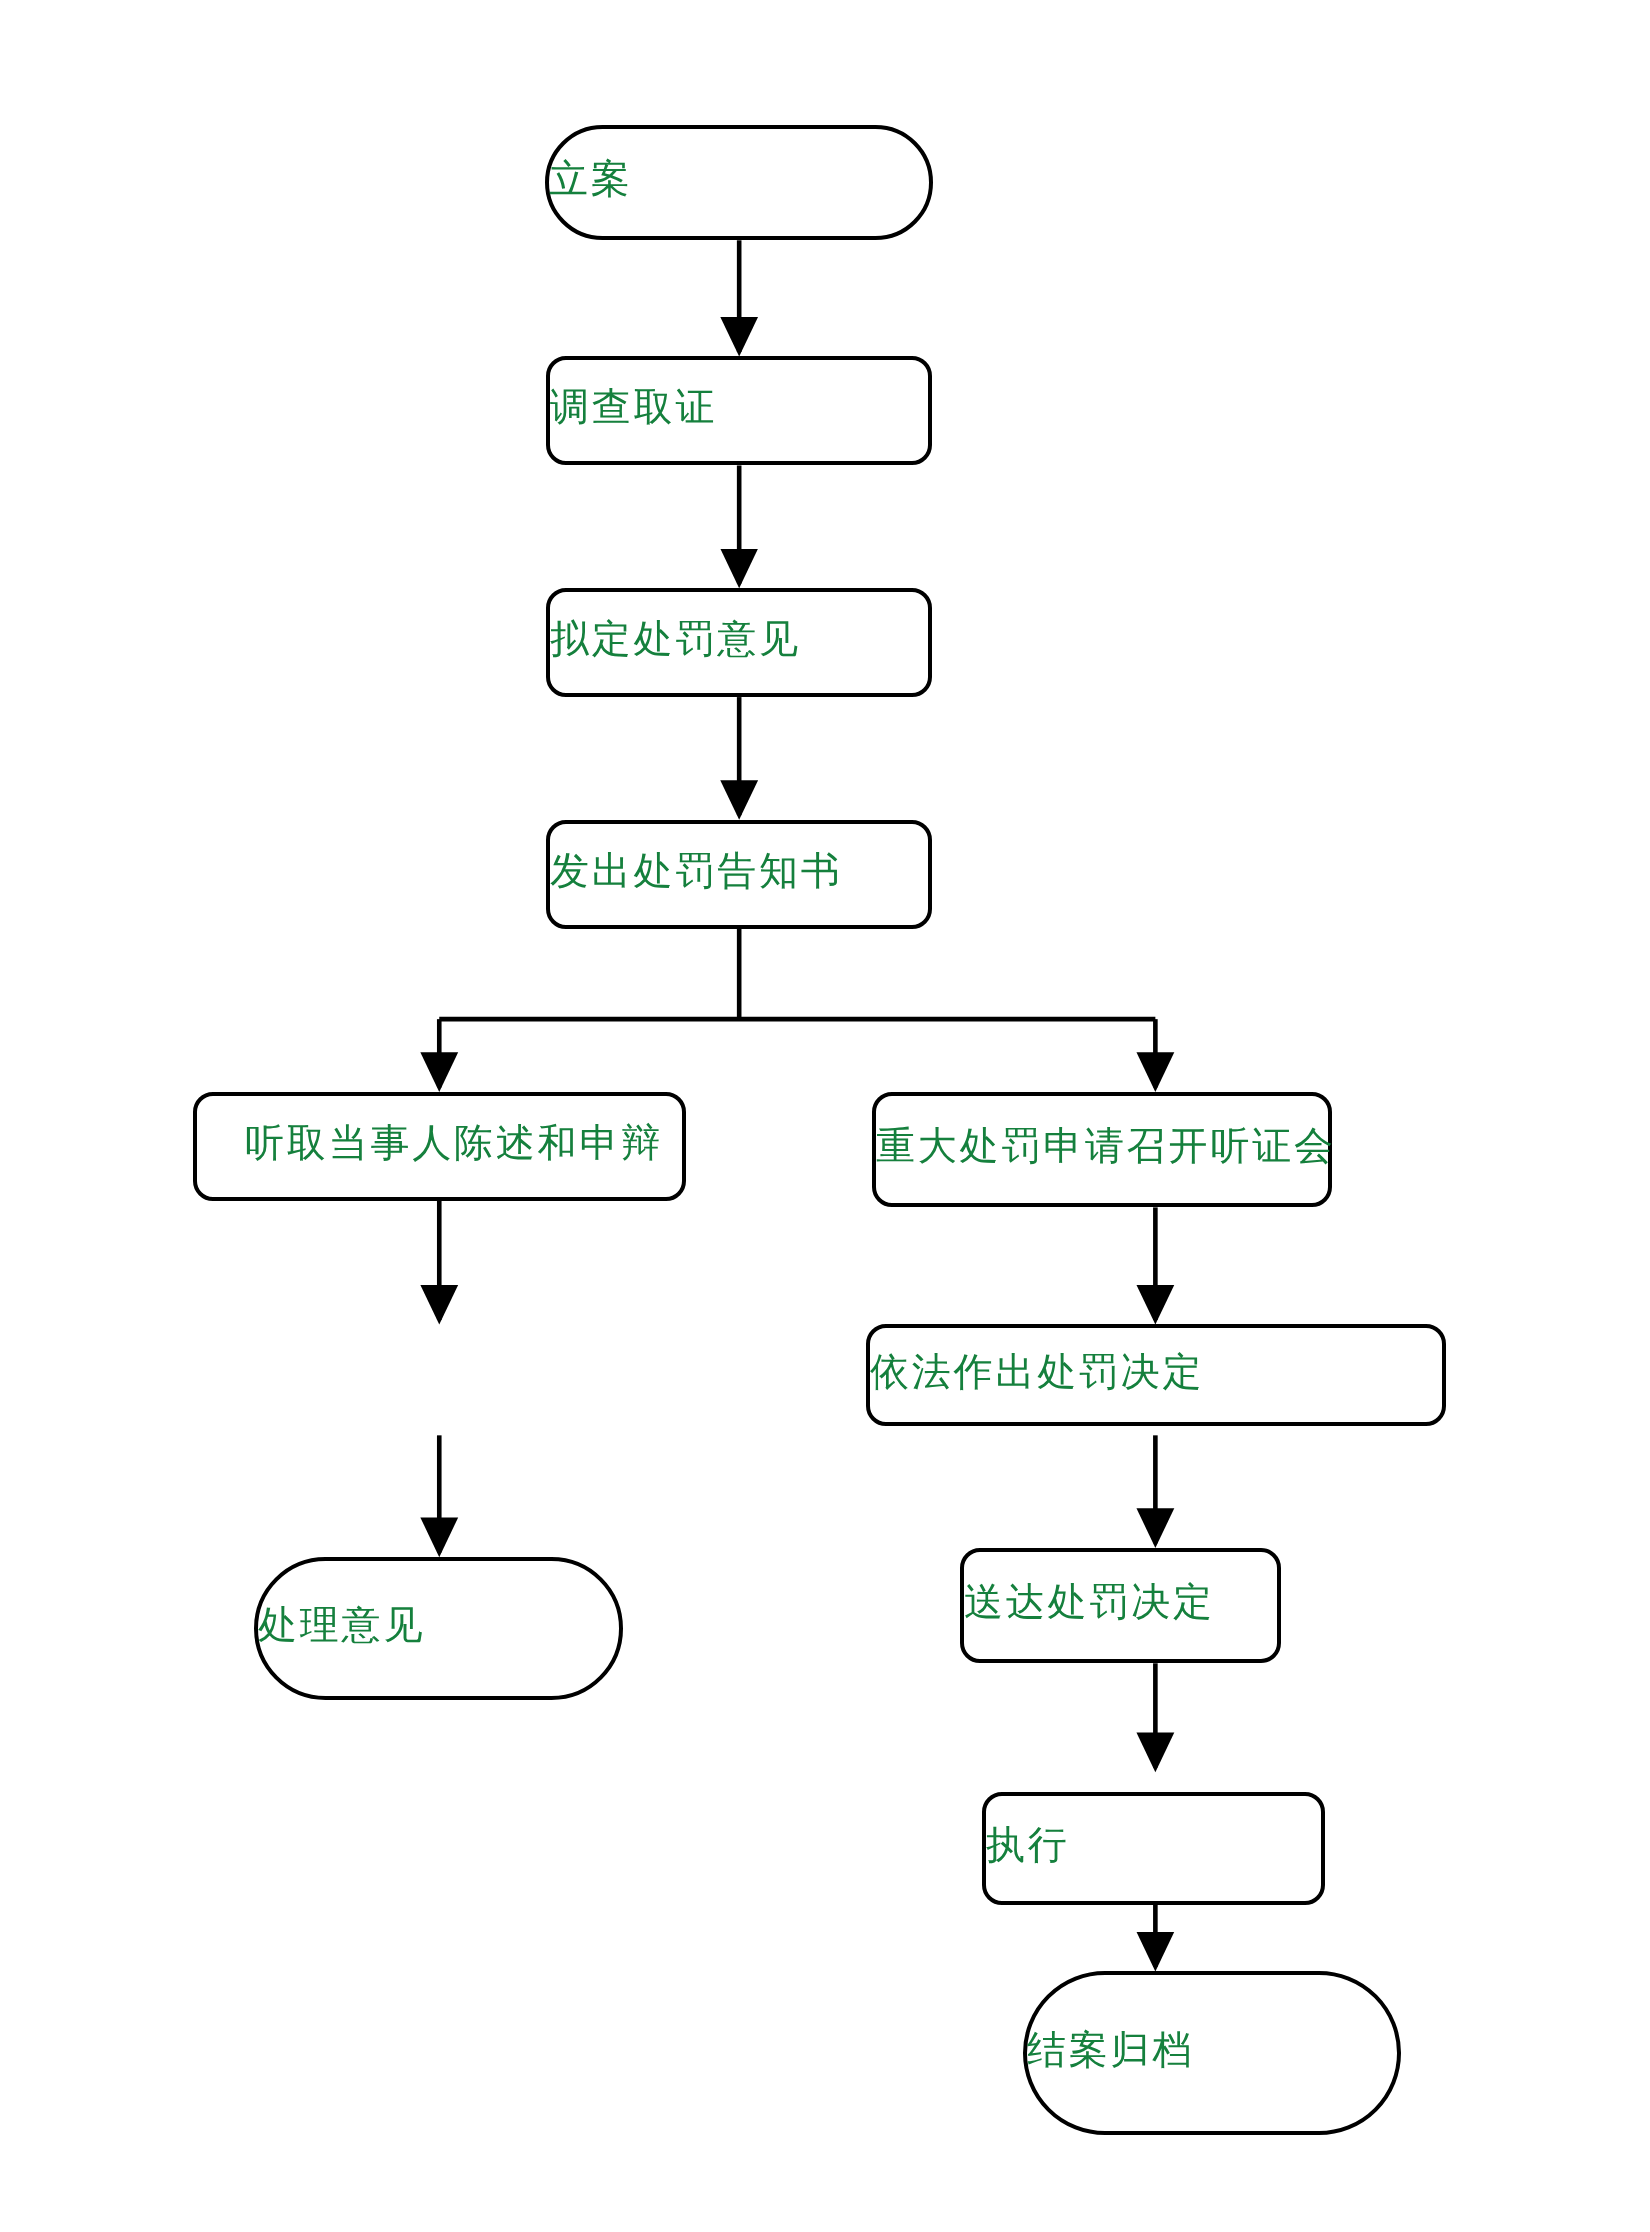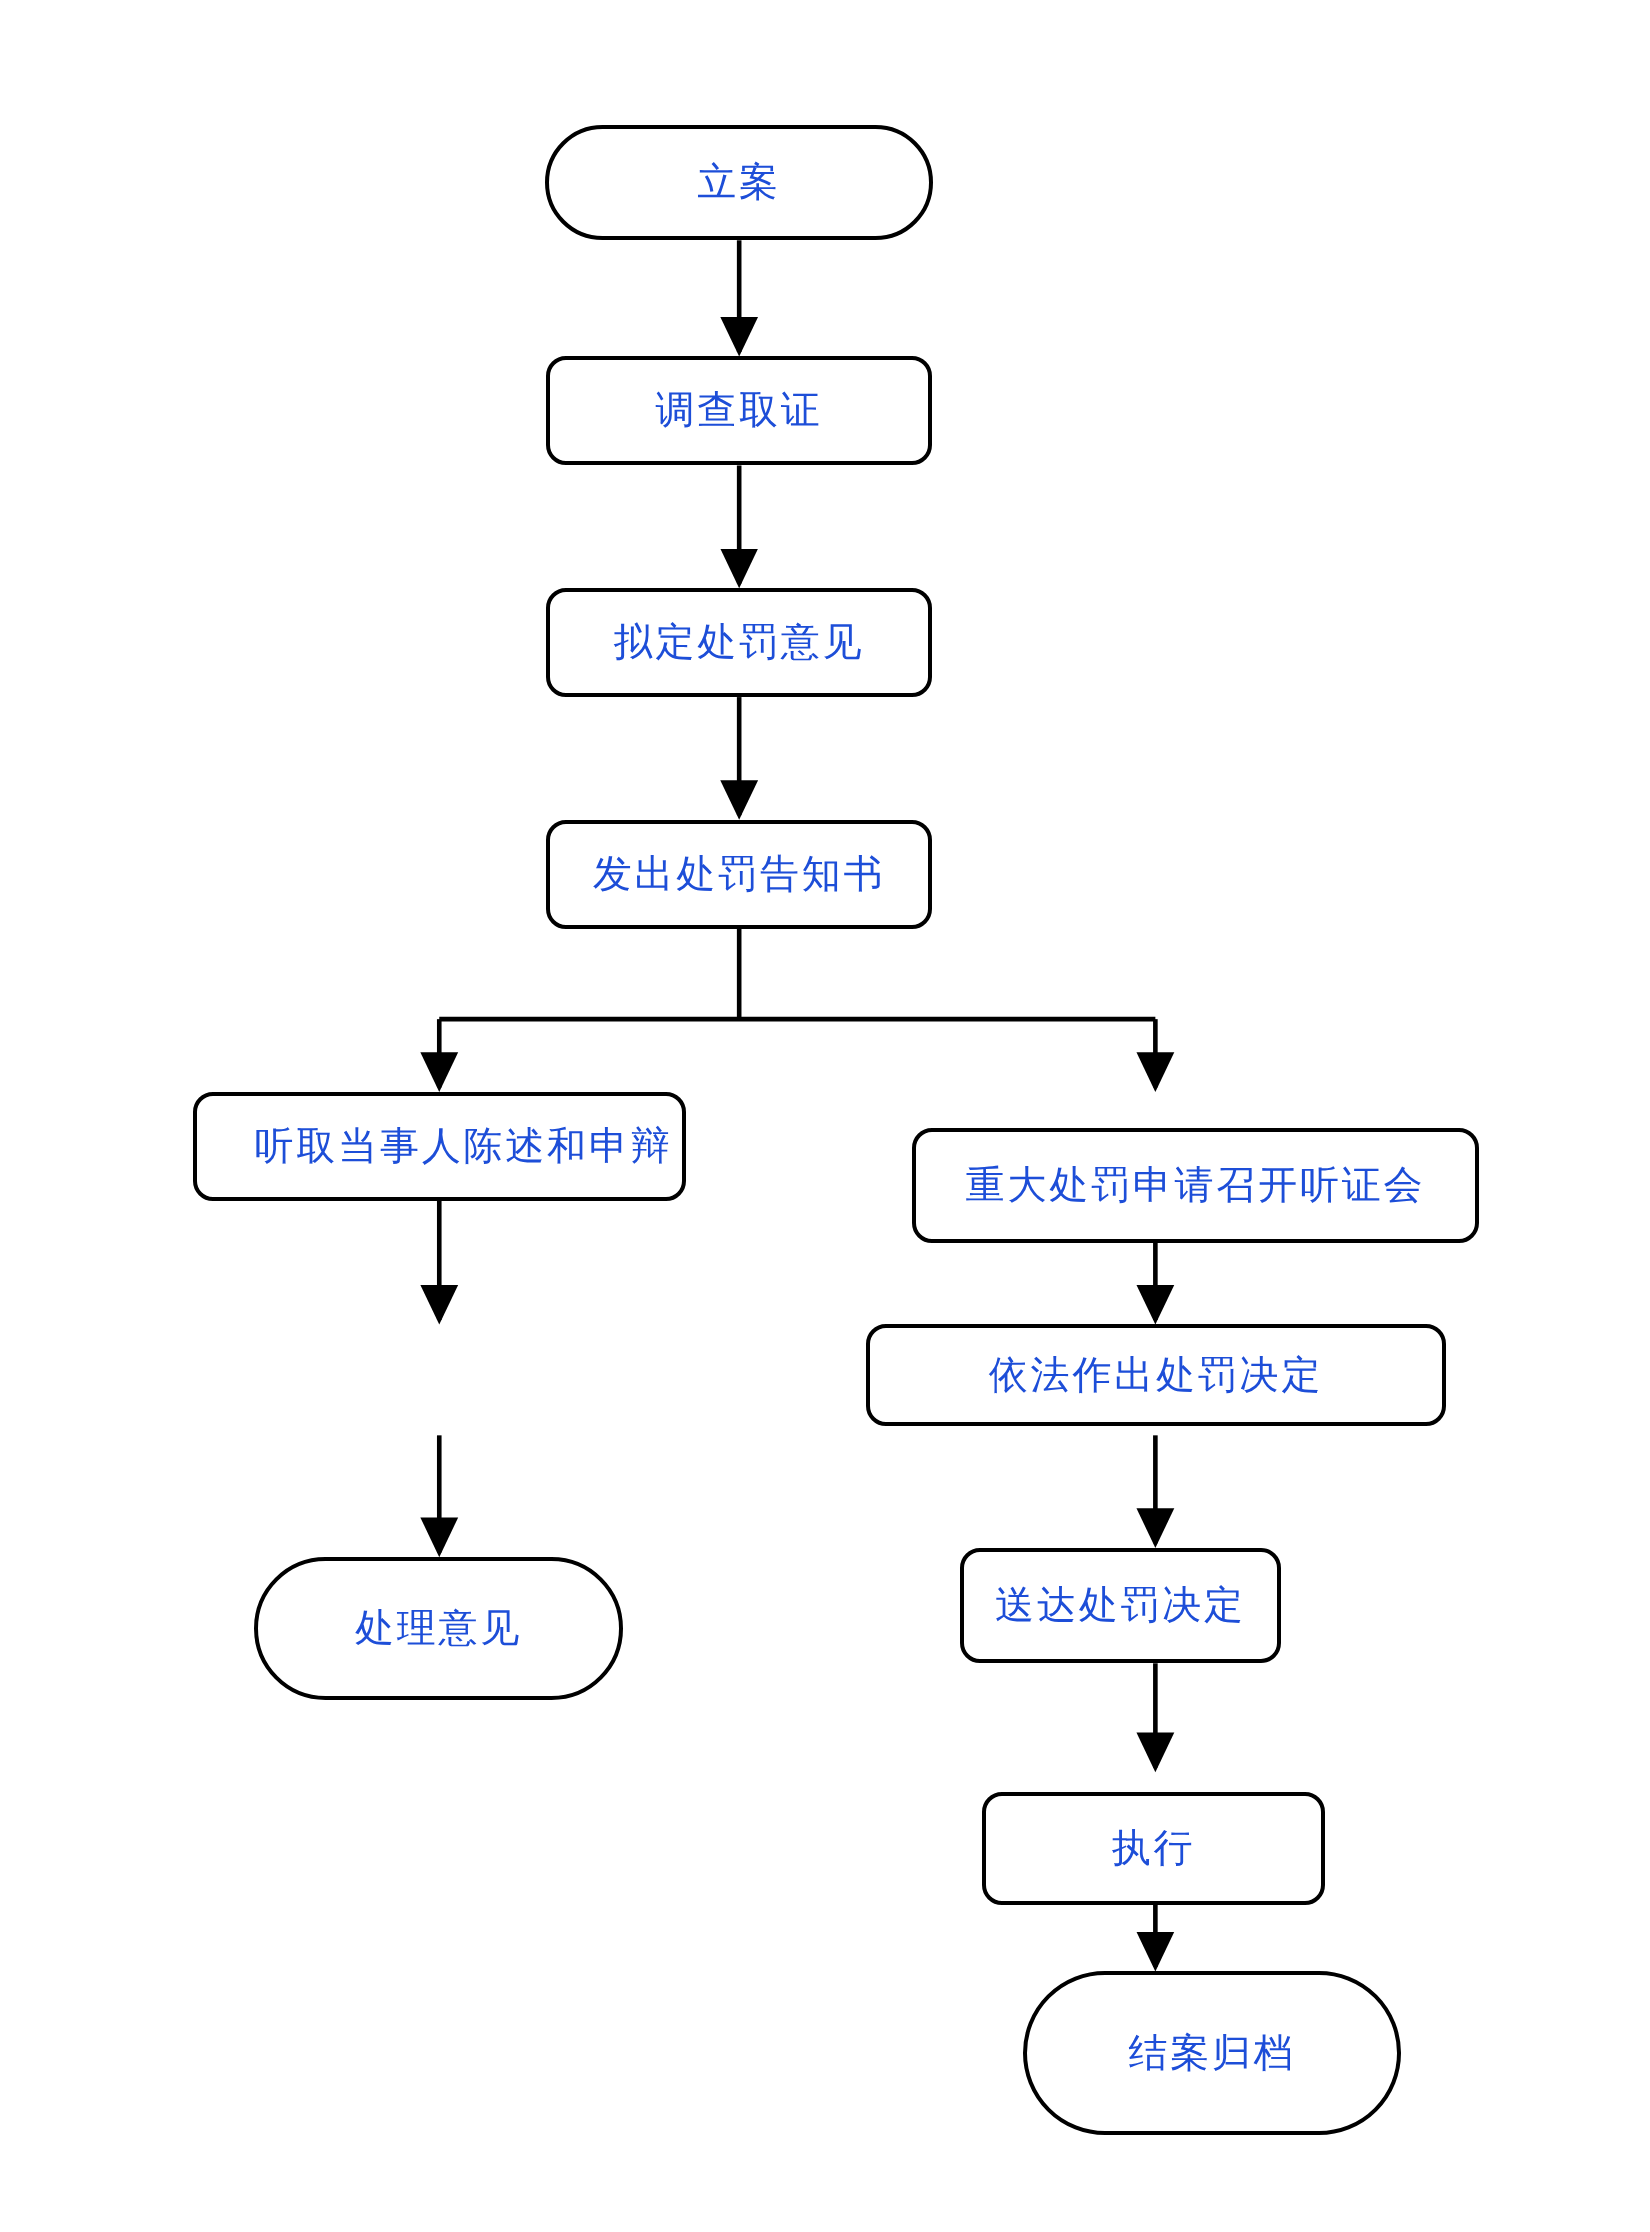--- a/index.html
+++ b/index.html
@@ -24,24 +24,23 @@
     width: 1650px;
     height: 2233px;
   }
   .node {
     position: absolute;
     box-sizing: border-box;
     background: #ffffff;
     border: 4.6px solid #000000;
     display: flex;
     align-items: center;
-    justify-content: center;
     text-align: center;
-    color: #1d4ed8;
-    font-family: Liberation Serif, serif;
+    color: #15803d;
+    font-family: Liberation Mono, monospace;
     font-size: 39px;
     letter-spacing: 2.8px;
     line-height: 1.1;
     white-space: nowrap;
   }
   .node.process {
     border-radius: 20px;
   }
   .node.terminal {
     border-radius: 9228px;
@@ -102,21 +101,21 @@
   </div>
 
   <div class="node process" style="left:546px; top:820px; width:386px; height:109px;">
     <span class="node-label">发出处罚告知书</span>
   </div>
 
   <div class="node process" style="left:193px; top:1092px; width:493px; height:109px;padding-left:48px;">
     <span class="node-label">听取当事人陈述和申辩</span>
   </div>
 
-  <div class="node process" style="left:912px; top:1092px; width:567px; height:115px;margin-top:36px;">
+  <div class="node process" style="left:872px; top:1092px; width:460px; height:115px;">
     <span class="node-label">重大处罚申请召开听证会</span>
   </div>
 
 
   <div class="node process" style="left:866px; top:1324px; width:580px; height:102px;">
     <span class="node-label">依法作出处罚决定</span>
   </div>
 
   <div class="node terminal" style="left:254px; top:1557px; width:369px; height:143px;">
     <span class="node-label">处理意见</span>

